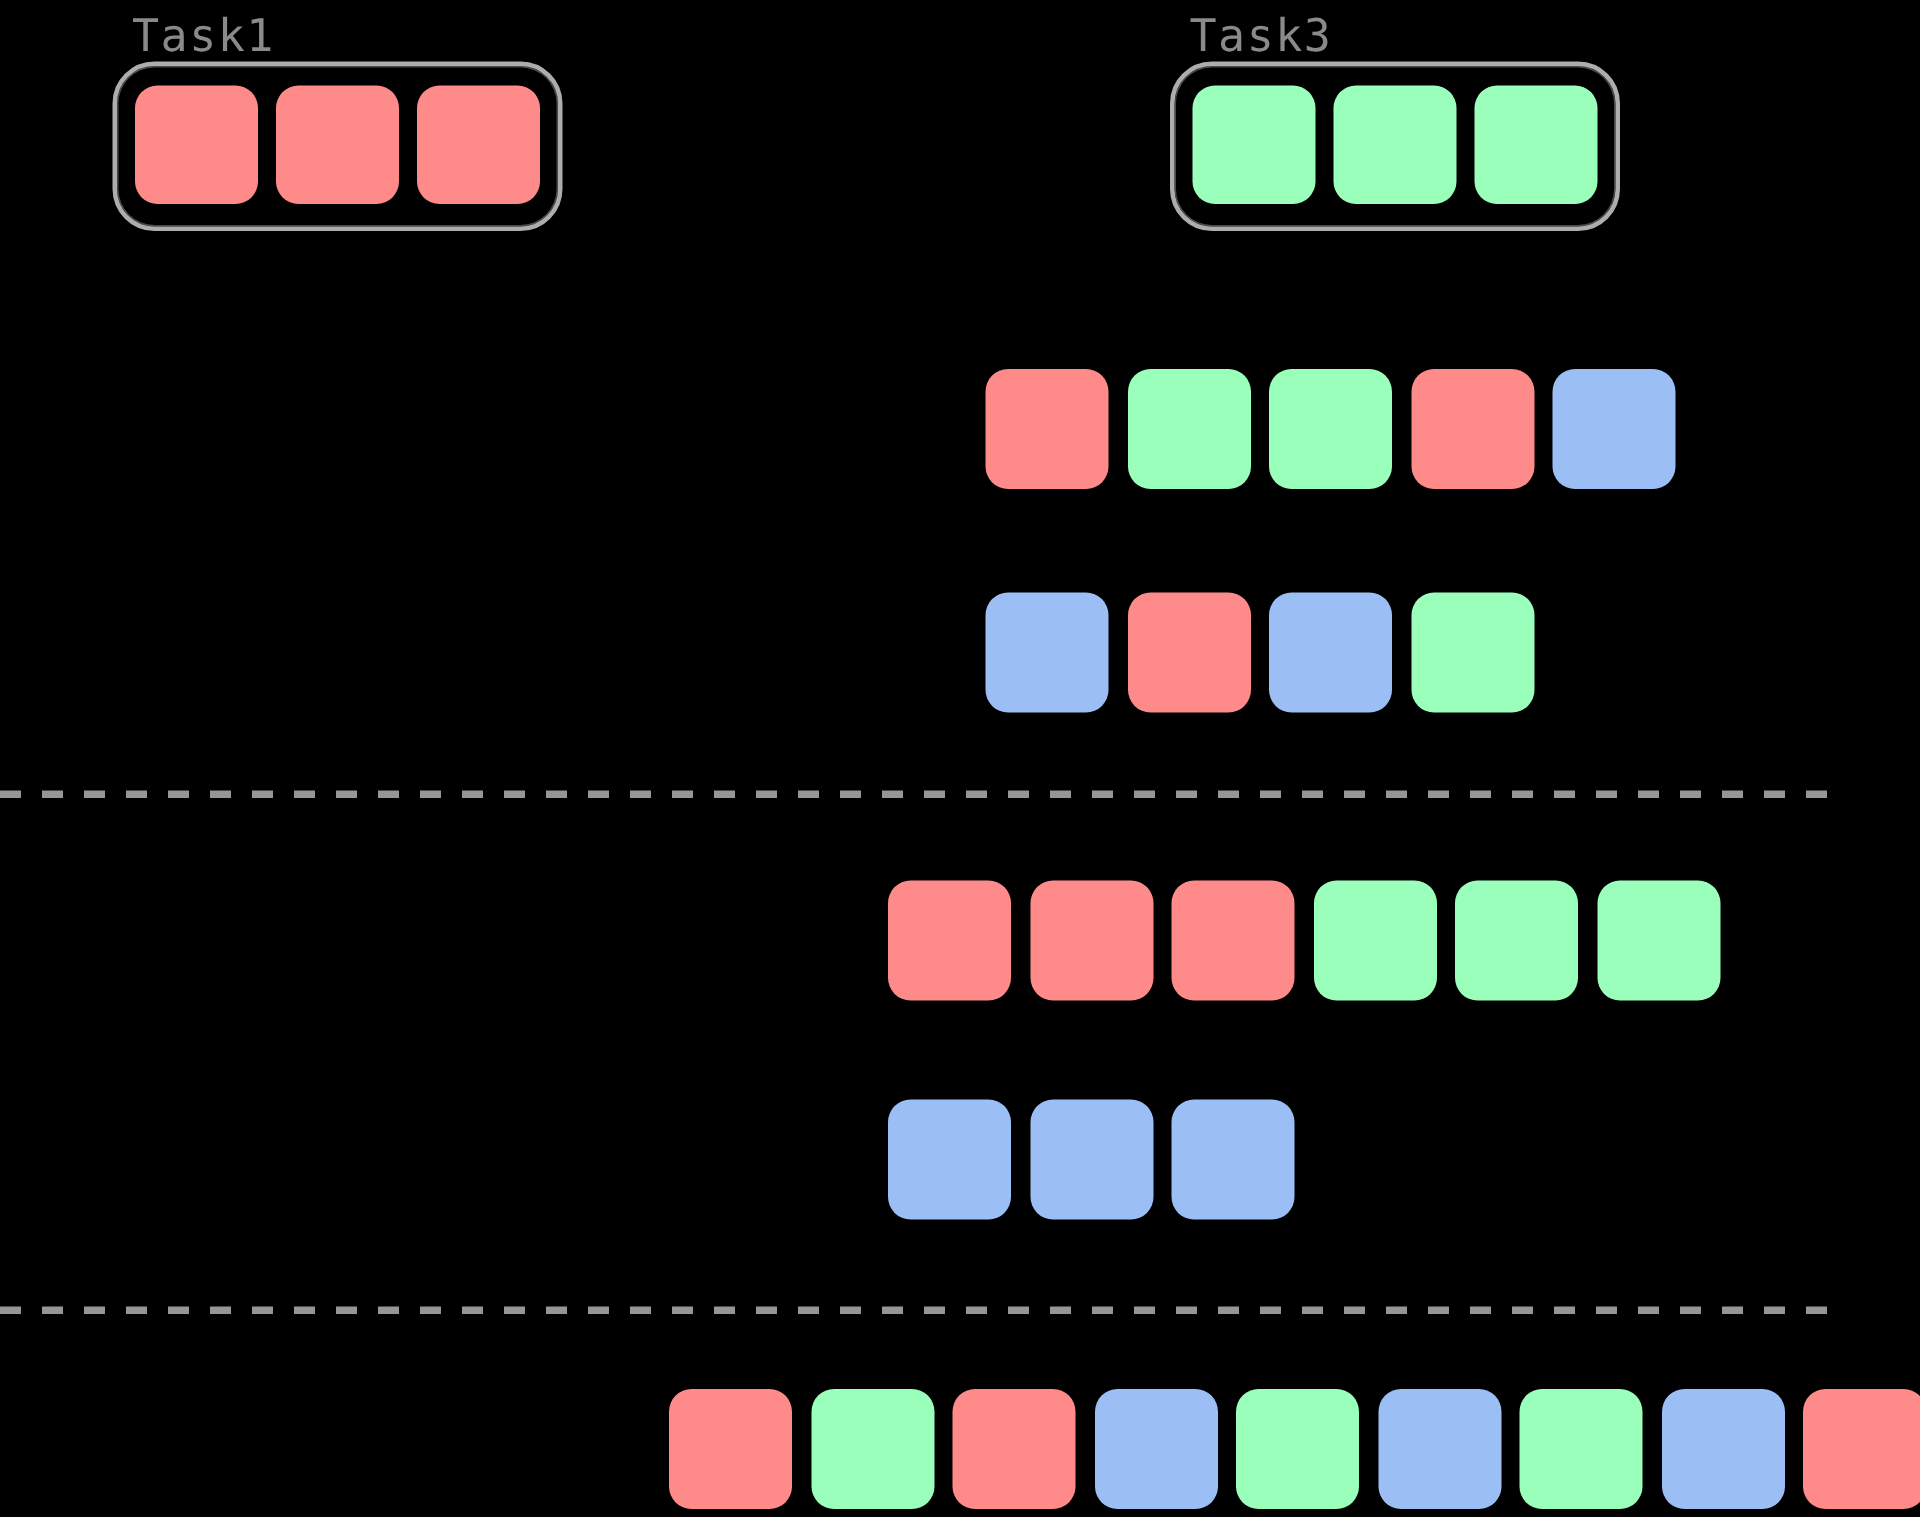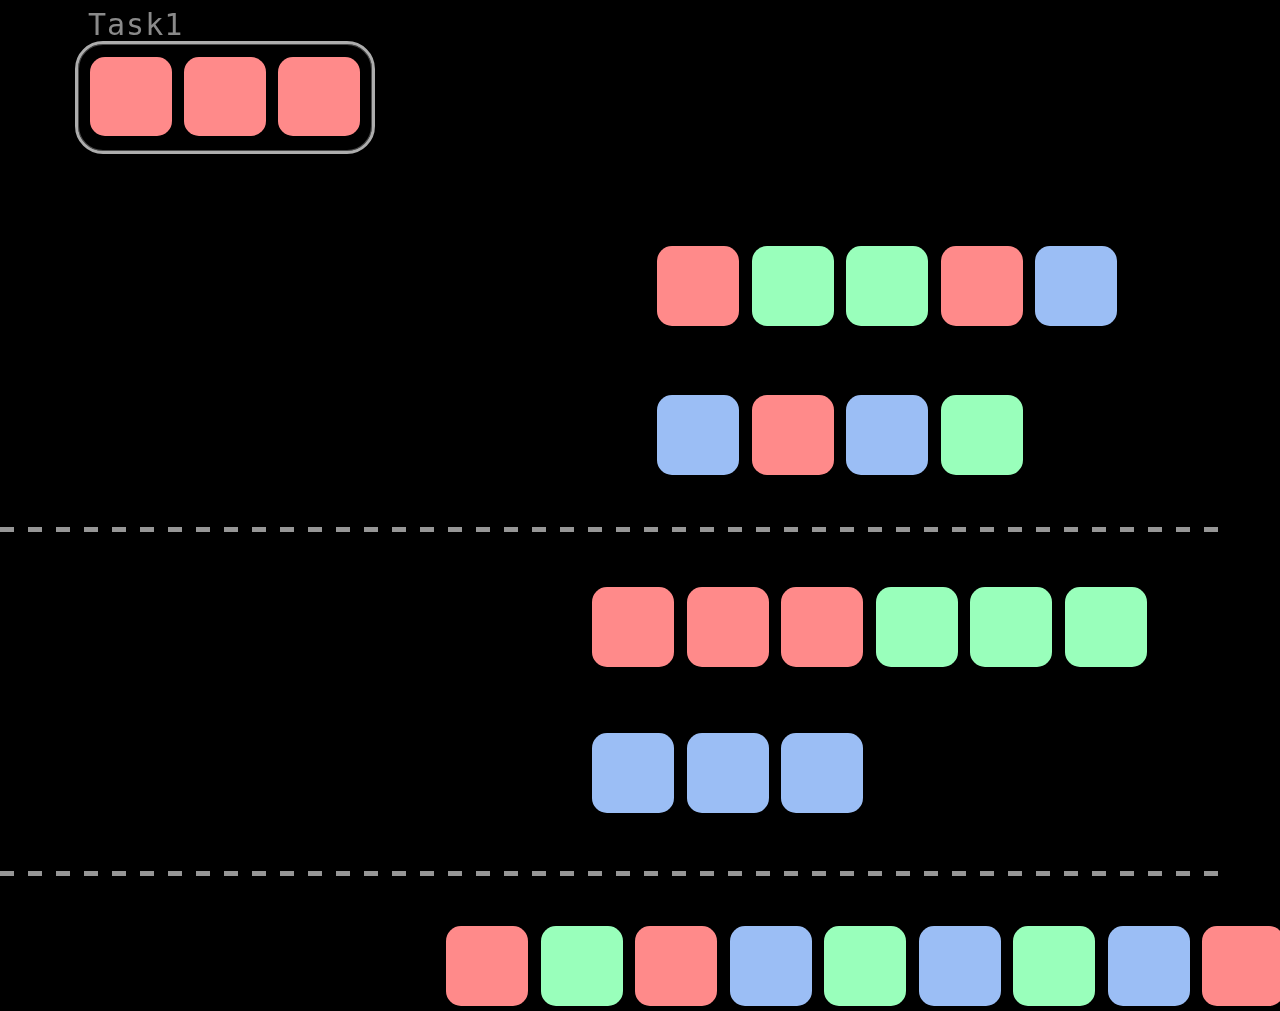--- a/index.html
+++ b/index.html
@@ -87,20 +87,28 @@
   <div class="task-group t0">
     <span class="task-label">Task1</span>
     <div class="task-box">
         <div class="block" style="background: rgb(255, 138, 138);"></div>
         <div class="block" style="background: rgb(255, 138, 138);"></div>
         <div class="block" style="background: rgb(255, 138, 138);"></div>
       </div>
   </div>
 
 
+  <div class="task-group t2">
+    <span class="task-label">Task3</span>
+    <div class="task-box">
+        <div class="block" style="background: rgb(153, 255, 187);"></div>
+        <div class="block" style="background: rgb(153, 255, 187);"></div>
+        <div class="block" style="background: rgb(153, 255, 187);"></div>
+      </div>
+  </div>
 
   <div class="block-row r0">
       <div class="block" style="background: rgb(255, 138, 138);"></div>
       <div class="block" style="background: rgb(153, 255, 187);"></div>
       <div class="block" style="background: rgb(153, 255, 187);"></div>
       <div class="block" style="background: rgb(255, 138, 138);"></div>
       <div class="block" style="background: rgb(155, 190, 245);"></div>
     </div>
   <div class="block-row r1">
       <div class="block" style="background: rgb(155, 190, 245);"></div>

